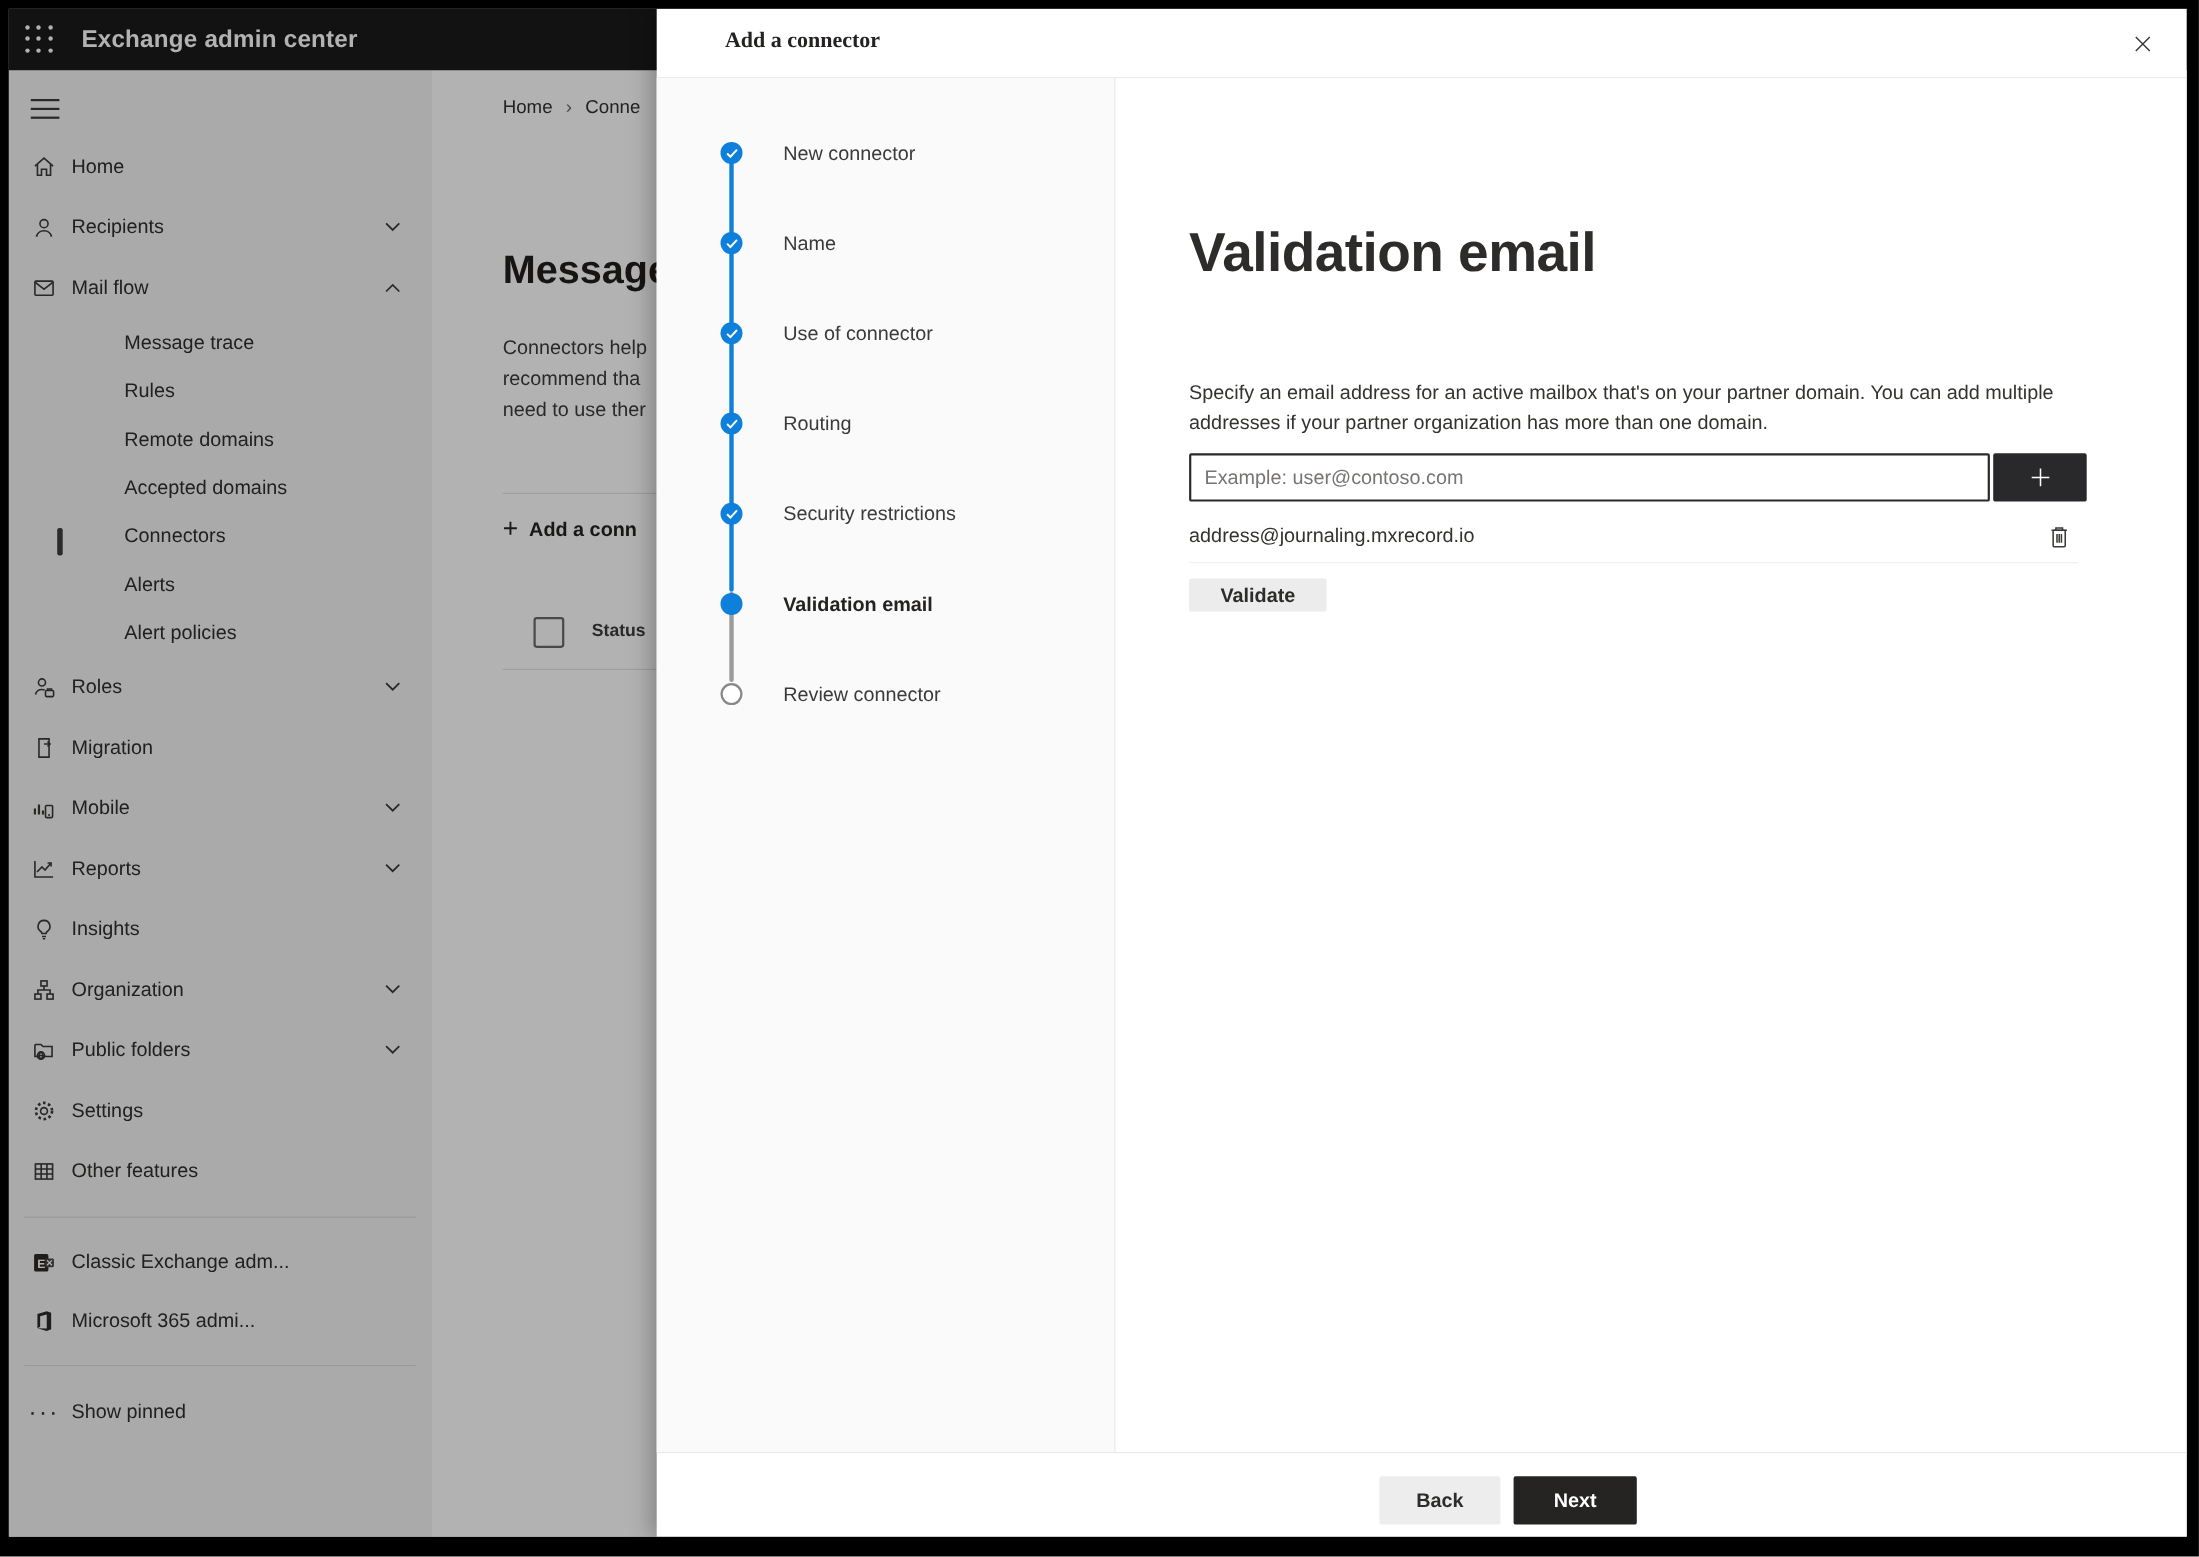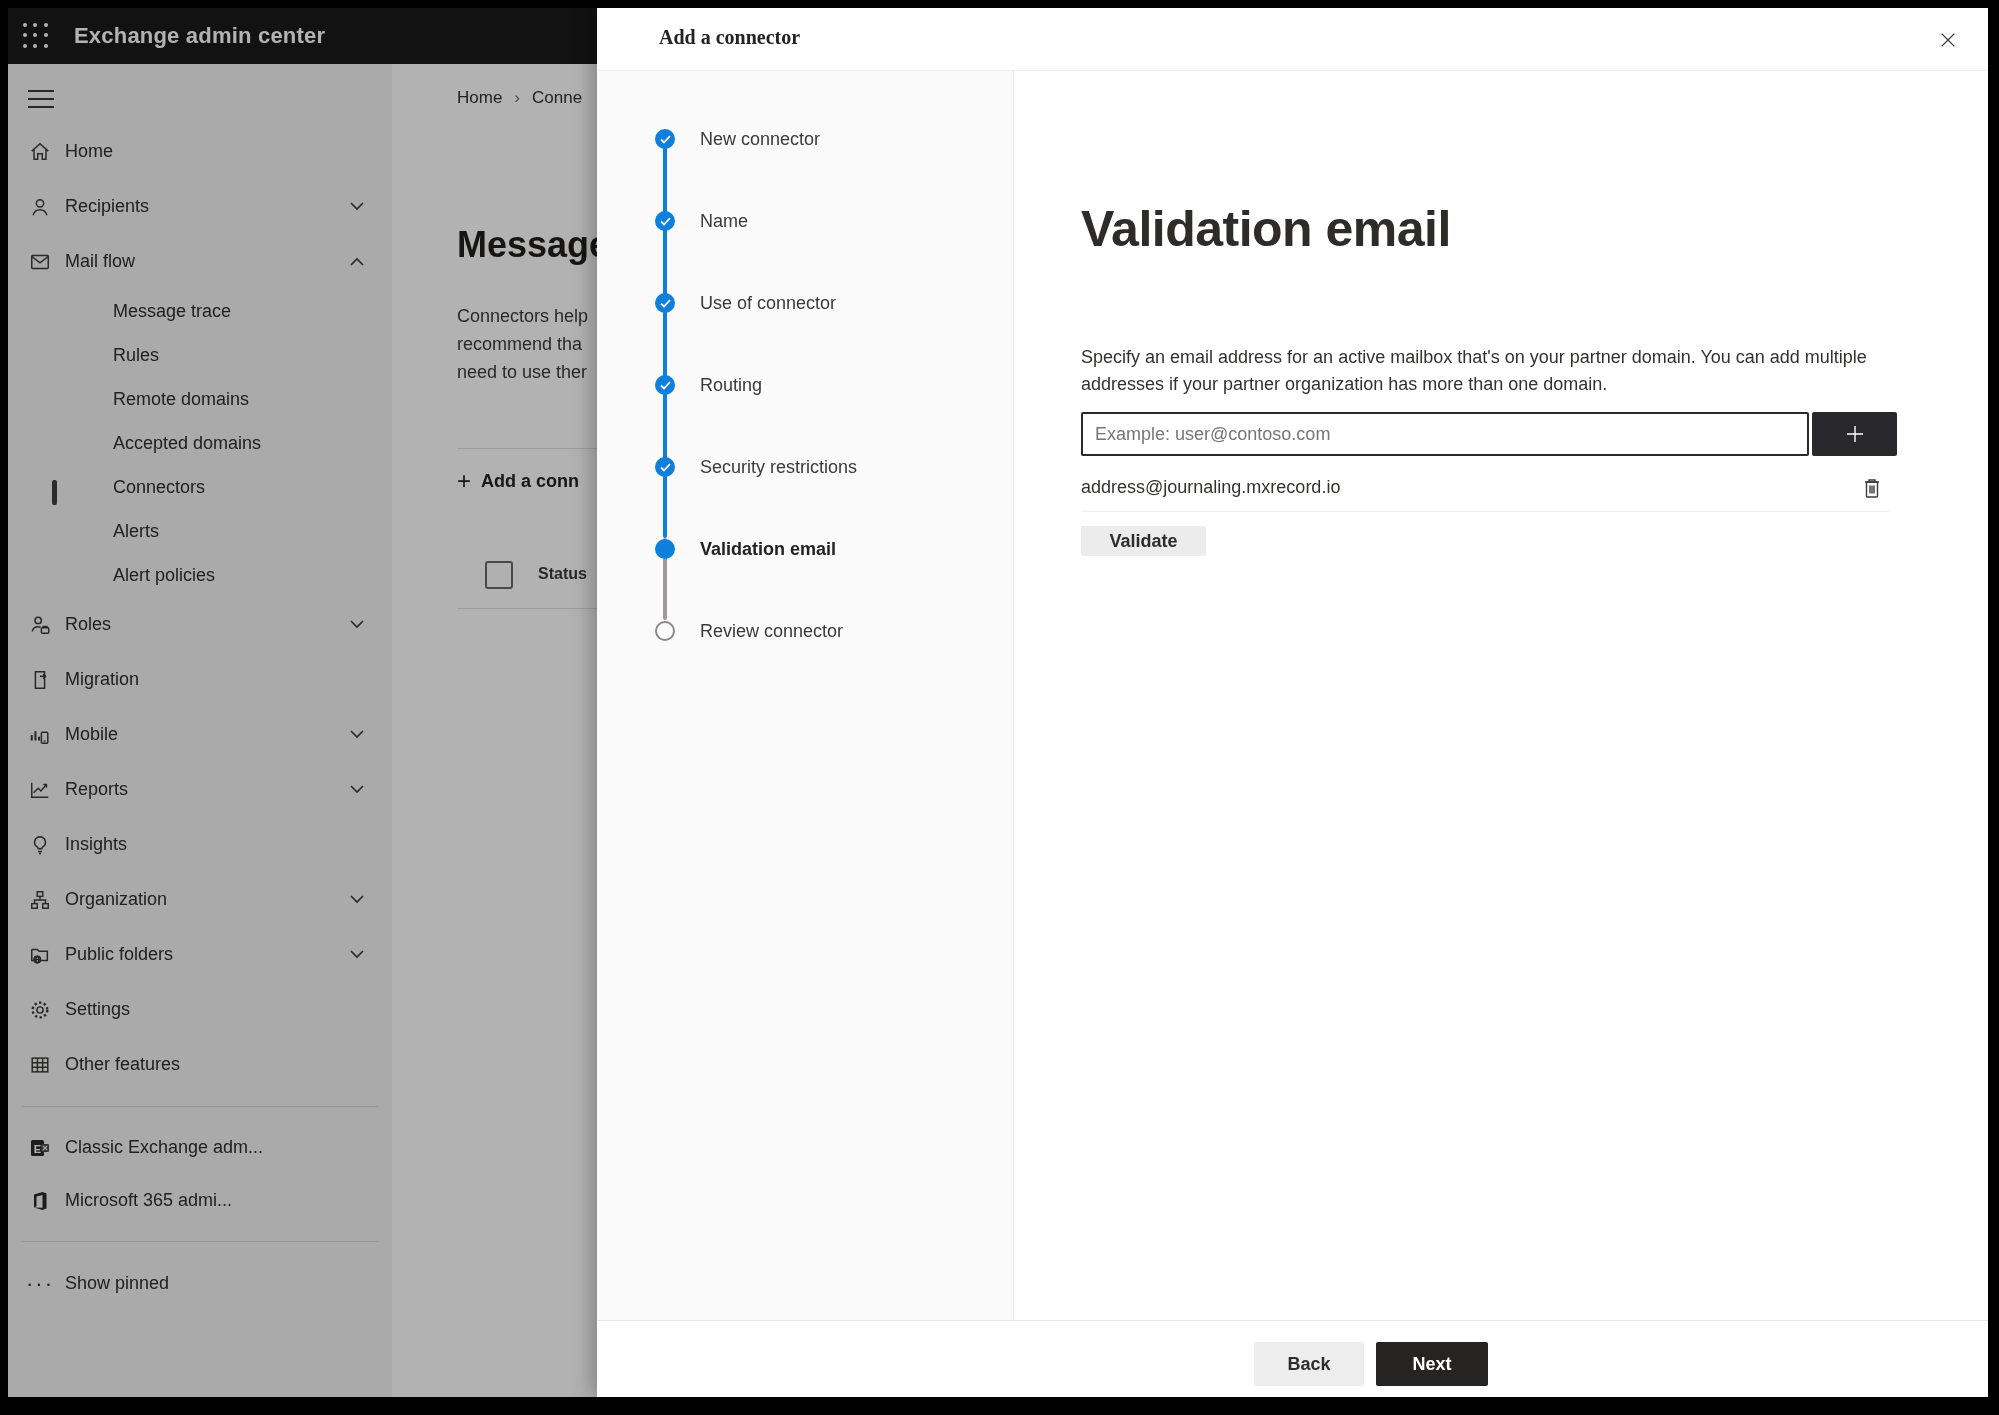--- a/index.html
+++ b/index.html
@@ -56,21 +56,21 @@
 
   .panel-body{position:absolute;left:0;top:63px;width:100%;height:1249px;}
   .steps-col{position:absolute;left:0;top:0;width:417px;height:100%;background:#fafafa;border-right:1px solid #e8e8e8;box-sizing:border-box;}
   .step-line{position:absolute;left:66px;width:4px;border-radius:2px;}
   .step-line.blue{top:67px;height:400px;background:#0e7fdb;}
   .step-line.gray{top:467px;height:82px;background:#9d9b99;}
   .step{position:absolute;left:58px;height:22px;display:flex;align-items:center;cursor:pointer;}
   .step .dot{width:20px;height:20px;border-radius:50%;flex:none;display:flex;align-items:center;justify-content:center;box-sizing:border-box;}
   .step.done .dot,.step.current .dot{background:#0e7fdb;color:#fff;}
   .step.todo .dot{background:#fff;border:2px solid #8a8886;}
-  .step .slabel{margin-left:25px;font-size:18px;color:#3b3a39;white-space:nowrap;}
+  .step .slabel{margin-left:37px;font-size:18px;color:#3b3a39;white-space:nowrap;}
   .step.current .slabel{font-weight:700;color:#242322;}
   .st0{top:57px}.st1{top:139px}.st2{top:221px}.st3{top:303px}.st4{top:385px}.st5{top:467px}.st6{top:549px}
 
   .main-col{position:absolute;left:418px;top:0;right:0;height:100%;}
   .page-title{position:absolute;left:66px;top:95px;font-size:50px;font-weight:700;color:#2d2c2b;letter-spacing:-.5px;}
   .page-desc{position:absolute;left:66px;top:255px;width:795px;font-size:18px;line-height:27px;color:#33322f;}
   .email-row{position:absolute;left:66px;top:341px;display:flex;align-items:stretch;}
   .email-input{width:700px;height:40px;border:2px solid #2b2a29;border-radius:2px;padding:0 12px;font-size:18px;font-family:"Liberation Sans",sans-serif;color:#323130;outline:none;}
   .email-input::placeholder{color:#777573;}
   .add-addr-btn{width:85px;height:44px;margin-left:3px;background:#29282a;border:none;border-radius:2px;color:#fff;cursor:pointer;display:flex;align-items:center;justify-content:center;}

